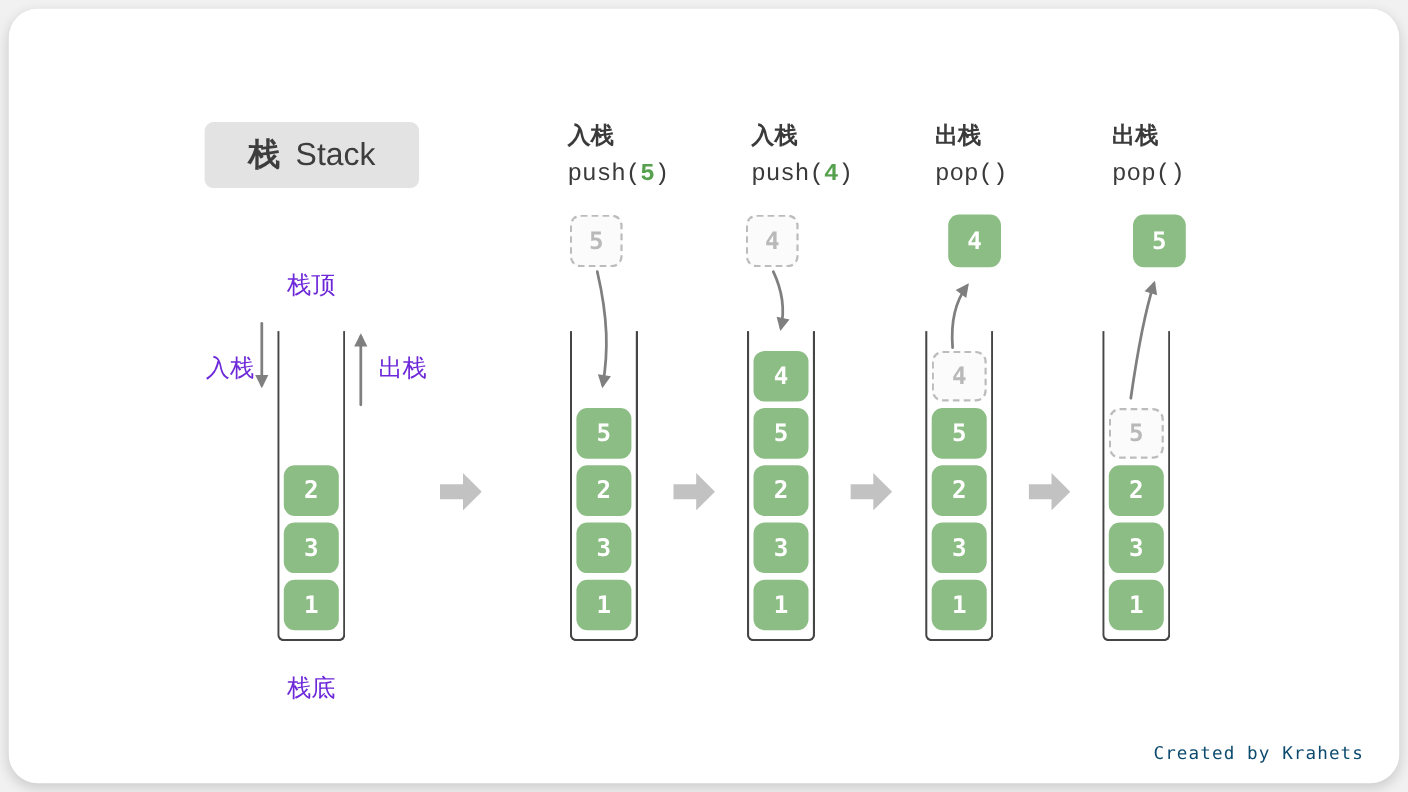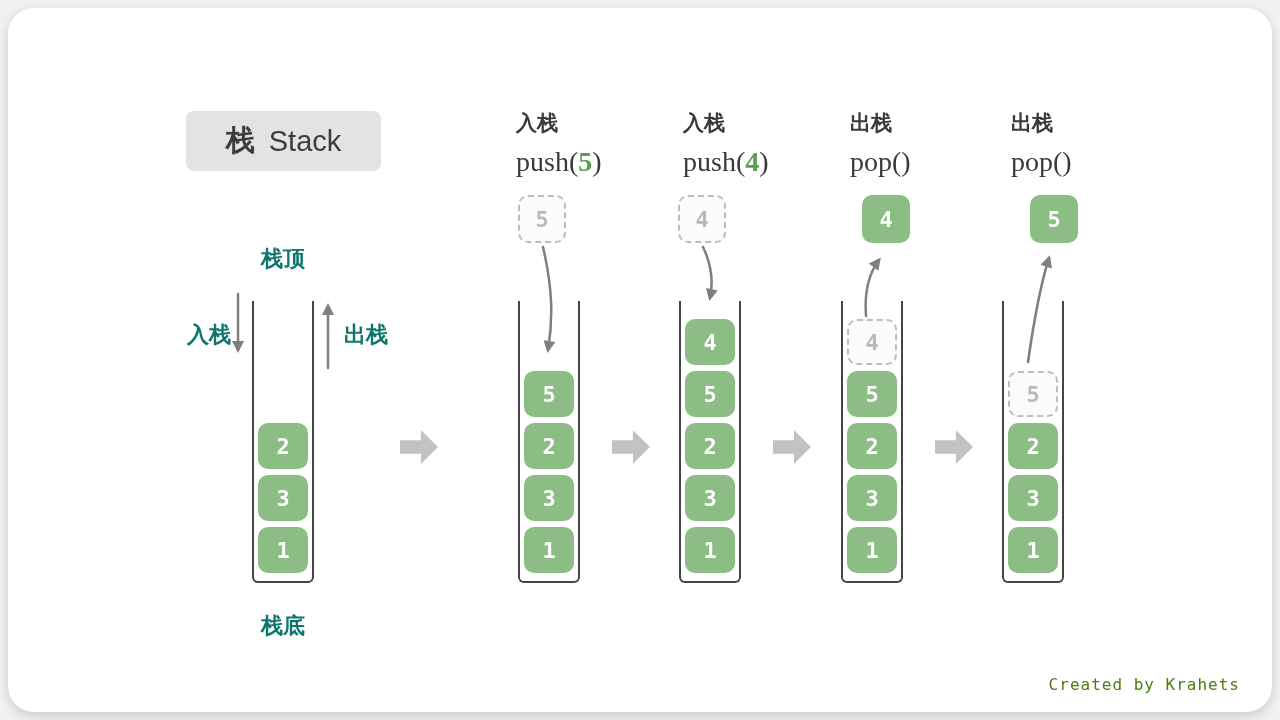--- a/index.html
+++ b/index.html
@@ -8,51 +8,51 @@
   .card{position:absolute;inset:8px;background:#ffffff;border-radius:26px;
         box-shadow:0 4px 12px rgba(0,0,0,.16);}
   
   .title-box{position:absolute;left:186px;top:111px;width:195px;height:60px;
              background:#e3e3e3;border-radius:8px;display:flex;align-items:center;
              justify-content:center;gap:14px;}
   .title-cjk{font-size:29px;font-weight:bold;color:#3d3d3d;}
   .title-latin{font-family:Liberation Sans, sans-serif;
                font-size:29px;color:#3d3d3d;}
   
-  .lbl{position:absolute;font-weight:bold;font-size:22px;color:#0f766e;white-space:nowrap;}
+  .lbl{position:absolute;font-weight:normal;font-size:22px;color:#6d28d9;white-space:nowrap;}
   .lbl-top{left:233px;top:244px;width:100px;text-align:center;}
   .lbl-bottom{left:233px;top:611px;width:100px;text-align:center;}
   .lbl-push{left:187px;top:320px;}
   .lbl-pop{left:344px;top:320px;}
   
   .op{position:absolute;top:109px;}
   .op-action{font-size:21px;font-weight:bold;color:#3a3a3a;margin-bottom:9px;}
-  .op-call{font-family:Liberation Serif, serif;
-           font-size:28px;color:#3a3a3a;}
+  .op-call{font-family:Liberation Mono, monospace;
+           font-size:22px;color:#3a3a3a;}
   .op-call .arg{color:#57a14e;font-weight:bold;}
   
   .container{position:absolute;top:301px;width:62px;height:282px;box-sizing:border-box;
              border-left:2px solid #454545;border-right:2px solid #454545;
              border-bottom:2px solid #454545;border-radius:0 0 6px 6px;
              display:flex;flex-direction:column;justify-content:flex-end;
              align-items:center;gap:6px;padding-bottom:8px;}
   .cell{width:50px;height:46px;border-radius:10px;box-sizing:border-box;flex:0 0 auto;
         display:flex;align-items:center;justify-content:center;
         font-family:"DejaVu Sans Mono","Liberation Mono",monospace;
         font-size:22px;font-weight:bold;}
   .cell.solid{background:#8cbd84;color:#ffffff;}
   .cell.ghost{background:#fbfbfb;border:2px dashed #bcbcbc;color:#b9b9b9;}
   .float-cell{position:absolute;width:48px;height:48px;}
   
   .block-arrow{position:absolute;top:430px;width:38px;height:34px;background:#c2c2c2;
                clip-path:polygon(0 30%,55% 30%,55% 0,100% 50%,55% 100%,55% 70%,0 70%);}
   .arrows{position:absolute;left:0;top:0;pointer-events:none;}
   .watermark{position:absolute;right:40px;top:675px;
              font-family:"DejaVu Sans Mono","Liberation Mono",monospace;
-             font-size:16px;color:#4d7c0f;letter-spacing:1px;}
+             font-size:16px;color:#0c4a6e;letter-spacing:1px;}
 </style>
 </head>
 <body>
 
 <div class="canvas">
   <div class="card"></div>
 
   <div class="title-box">
     <span class="title-cjk">栈</span>
     <span class="title-latin">Stack</span>

